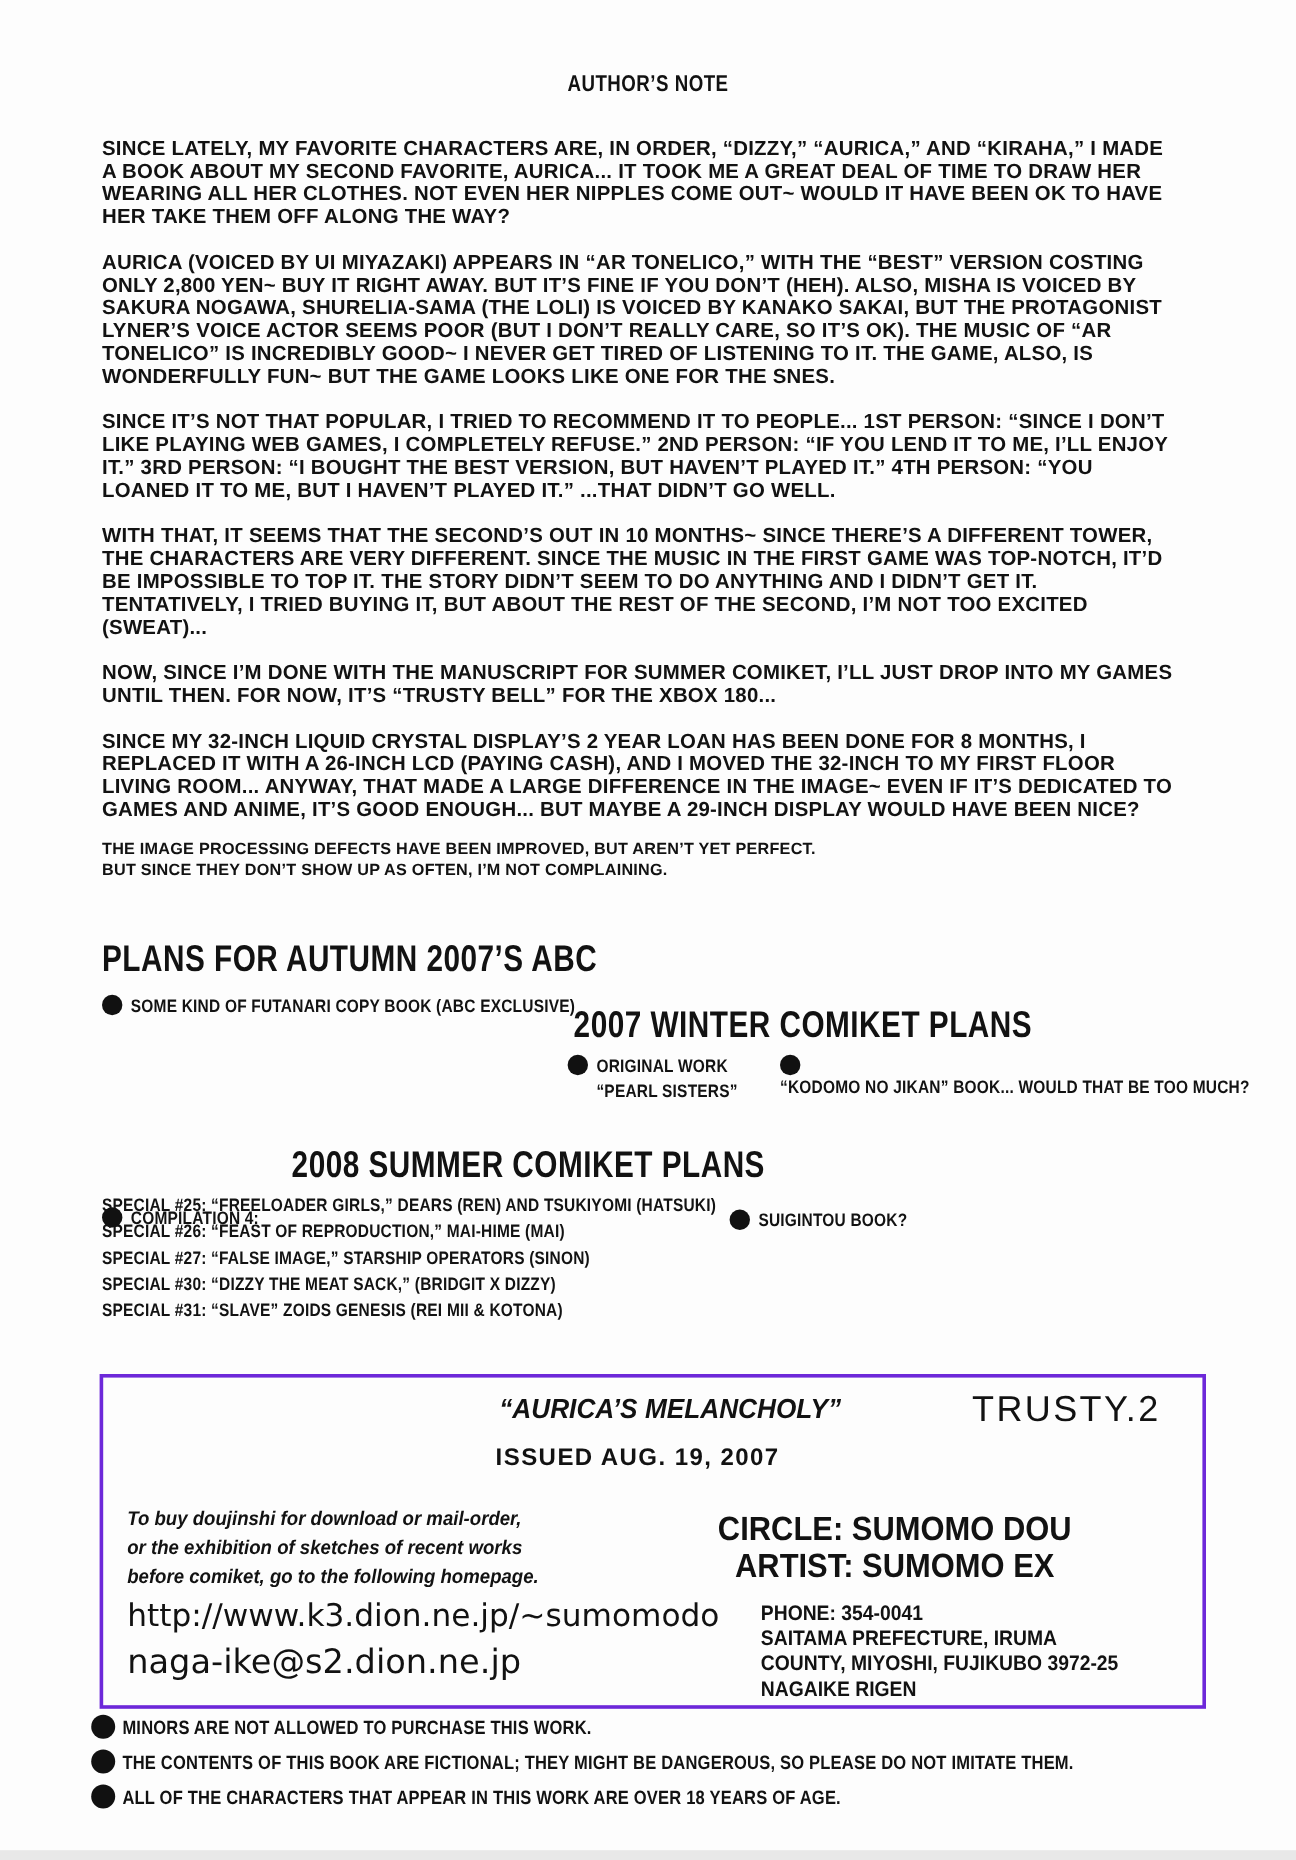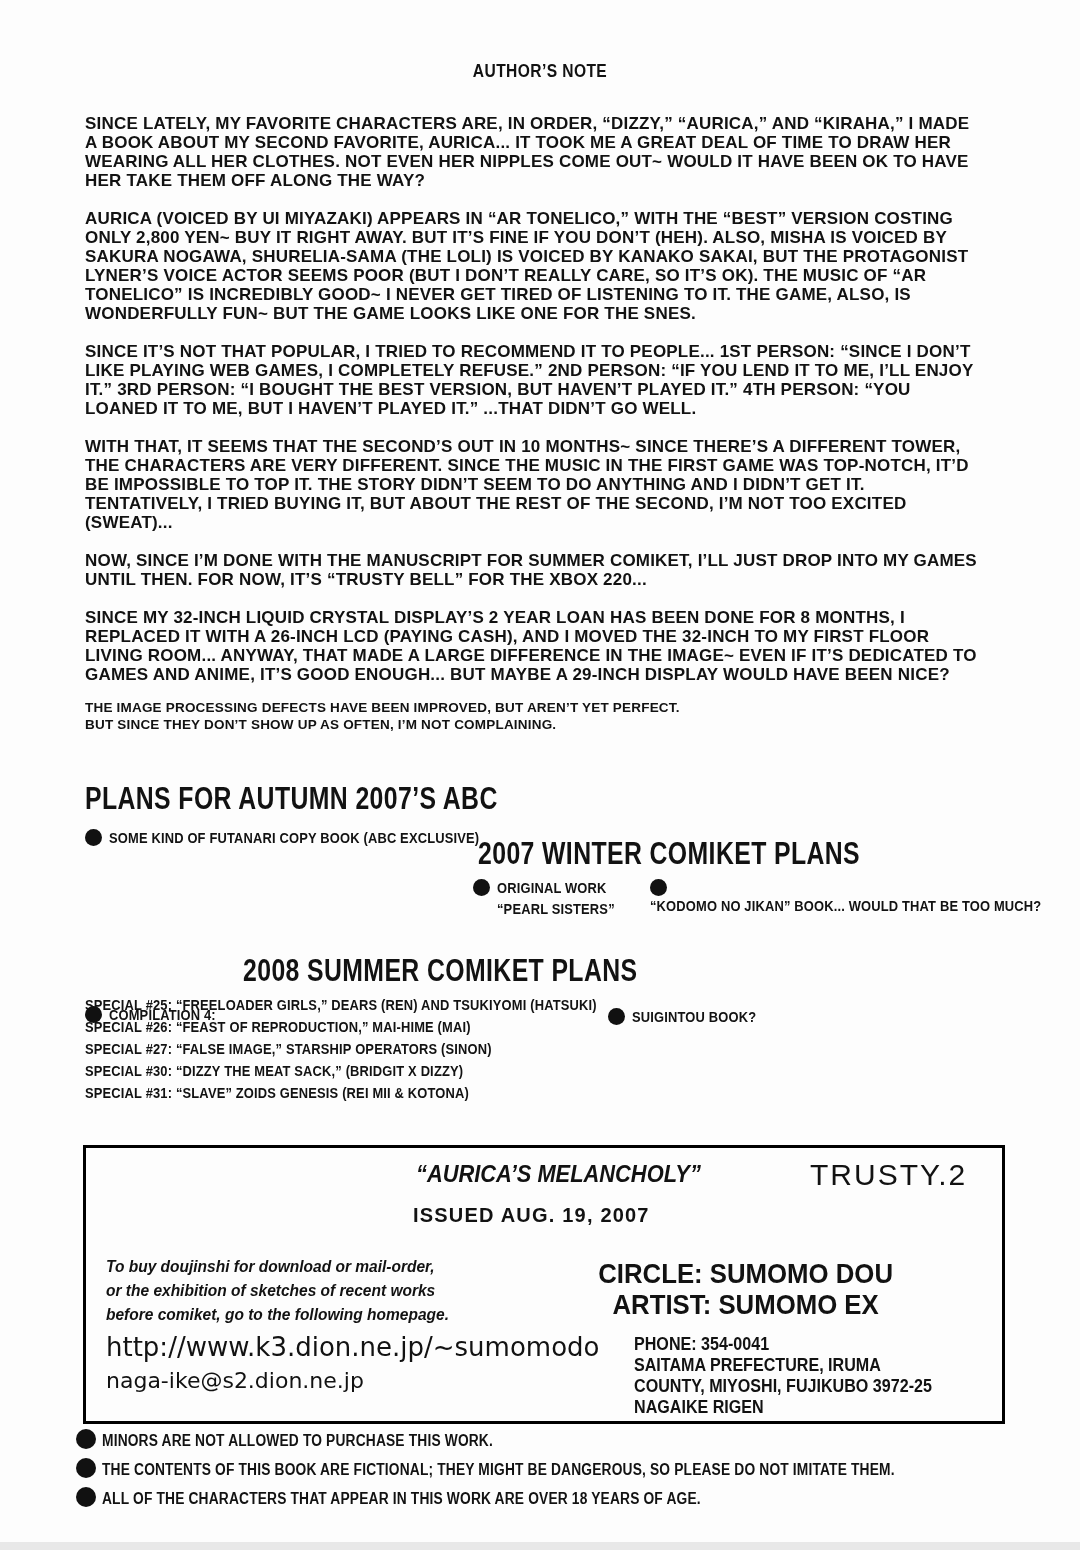--- a/index.html
+++ b/index.html
@@ -31,50 +31,50 @@
   }
   .dot {
     display:inline-block; width:17px; height:17px; background:#111;
     border-radius:50%; margin-right:7px; vertical-align:-3px;
   }
   .dot.big { width:20px; height:20px; margin-right:6px; vertical-align:-4px; }
   .indent2 { padding-left:24px; }
   .specials div { line-height:22px; }
   .info-box {
     left:83px; top:1145px; width:922px; height:279px;
-    border:3px solid #000000; background:#fdfdfd;
+    border:3px solid #6d28d9; background:#fdfdfd;
   }
   .book-title { left:330px; top:13px; font-size:23px; font-weight:700; font-style:italic; white-space:nowrap; transform:scaleX(.95); transform-origin:left top;}
   .edition { left:724px; top:10px; font-size:30px; font-weight:400; letter-spacing:2px; white-space:nowrap; }
   .issued { left:327px; top:56px; font-size:20px; font-weight:700; letter-spacing:1.2px; white-space:nowrap; }
   .hand-note { left:20px; top:106px; font-size:16.5px; line-height:24px; font-style:italic; font-weight:700; white-space:nowrap; transform:scaleX(.94); transform-origin:left top;}
   .circle-block { left:448px; top:110px; width:460px; text-align:center; font-size:28px; font-weight:700; line-height:31px; white-space:nowrap; transform:scaleX(.92); transform-origin:left top;}
   .mono-url { left:20px; top:184px; font-family:"DejaVu Sans", sans-serif; font-size:26px; white-space:nowrap; }
-  .mono-mail { left:20px; top:220px; font-family:"DejaVu Sans", sans-serif; font-size:22px; white-space:nowrap; }
+  .mono-mail { left:20px; top:220px; font-family:"DejaVu Sans", sans-serif; font-size:28px; white-space:nowrap; }
   .contact { left:548px; top:186px; font-size:17.5px; font-weight:700; line-height:21px; white-space:nowrap; transform:scaleX(.92); transform-origin:left top;}
   .disclaimers { left:76px; top:1429px; }
   .disclaimers > div { height:29px; }
   .disclaimers span.txt {
     display:inline-block; font-size:16px; font-weight:700; letter-spacing:.2px;
     white-space:nowrap; transform:scaleX(.86); transform-origin:left center; vertical-align:middle;
   }
 </style>
 </head>
 <body>
 
 <div class="page">
 
   <div class="abs note-title">AUTHOR’S NOTE</div>
 
   <div class="abs body-col">
     <p>SINCE LATELY, MY FAVORITE CHARACTERS ARE, IN ORDER, “DIZZY,” “AURICA,” AND “KIRAHA,” I MADE A BOOK ABOUT MY SECOND FAVORITE, AURICA... IT TOOK ME A GREAT DEAL OF TIME TO DRAW HER WEARING ALL HER CLOTHES. NOT EVEN HER NIPPLES COME OUT~ WOULD IT HAVE BEEN OK TO HAVE HER TAKE THEM OFF ALONG THE WAY?</p>
     <p>AURICA (VOICED BY UI MIYAZAKI) APPEARS IN “AR TONELICO,” WITH THE “BEST” VERSION COSTING ONLY 2,800 YEN~ BUY IT RIGHT AWAY. BUT IT’S FINE IF YOU DON’T (HEH). ALSO, MISHA IS VOICED BY SAKURA NOGAWA, SHURELIA-SAMA (THE LOLI) IS VOICED BY KANAKO SAKAI, BUT THE PROTAGONIST LYNER’S VOICE ACTOR SEEMS POOR (BUT I DON’T REALLY CARE, SO IT’S OK). THE MUSIC OF “AR TONELICO” IS INCREDIBLY GOOD~ I NEVER GET TIRED OF LISTENING TO IT. THE GAME, ALSO, IS WONDERFULLY FUN~ BUT THE GAME LOOKS LIKE ONE FOR THE SNES.</p>
     <p>SINCE IT’S NOT THAT POPULAR, I TRIED TO RECOMMEND IT TO PEOPLE... 1ST PERSON: “SINCE I DON’T LIKE PLAYING WEB GAMES, I COMPLETELY REFUSE.” 2ND PERSON: “IF YOU LEND IT TO ME, I’LL ENJOY IT.” 3RD PERSON: “I BOUGHT THE BEST VERSION, BUT HAVEN’T PLAYED IT.” 4TH PERSON: “YOU LOANED IT TO ME, BUT I HAVEN’T PLAYED IT.” ...THAT DIDN’T GO WELL.</p>
     <p>WITH THAT, IT SEEMS THAT THE SECOND’S OUT IN 10 MONTHS~ SINCE THERE’S A DIFFERENT TOWER, THE CHARACTERS ARE VERY DIFFERENT. SINCE THE MUSIC IN THE FIRST GAME WAS TOP-NOTCH, IT’D BE IMPOSSIBLE TO TOP IT. THE STORY DIDN’T SEEM TO DO ANYTHING AND I DIDN’T GET IT. TENTATIVELY, I TRIED BUYING IT, BUT ABOUT THE REST OF THE SECOND, I’M NOT TOO EXCITED (SWEAT)...</p>
-    <p>NOW, SINCE I’M DONE WITH THE MANUSCRIPT FOR SUMMER COMIKET, I’LL JUST DROP INTO MY GAMES UNTIL THEN. FOR NOW, IT’S “TRUSTY BELL” FOR THE XBOX 220...</p>
+    <p>NOW, SINCE I’M DONE WITH THE MANUSCRIPT FOR SUMMER COMIKET, I’LL JUST DROP INTO MY GAMES UNTIL THEN. FOR NOW, IT’S “TRUSTY BELL” FOR THE XBOX 180...</p>
     <p>SINCE MY 32-INCH LIQUID CRYSTAL DISPLAY’S 2 YEAR LOAN HAS BEEN DONE FOR 8 MONTHS, I REPLACED IT WITH A 26-INCH LCD (PAYING CASH), AND I MOVED THE 32-INCH TO MY FIRST FLOOR LIVING ROOM... ANYWAY, THAT MADE A LARGE DIFFERENCE IN THE IMAGE~ EVEN IF IT’S DEDICATED TO GAMES AND ANIME, IT’S GOOD ENOUGH... BUT MAYBE A 29-INCH DISPLAY WOULD HAVE BEEN NICE?</p>
     <div class="footnote">
       <div>THE IMAGE PROCESSING DEFECTS HAVE BEEN IMPROVED, BUT AREN’T YET PERFECT.</div>
       <div>BUT SINCE THEY DON’T SHOW UP AS OFTEN, I’M NOT COMPLAINING.</div>
     </div>
   </div>
 
   <div class="abs h-big" style="left:85px; top:781px;">PLANS FOR AUTUMN 2007’S ABC</div>
   <div class="abs" style="left:85px; top:829px;">
     <span class="dot"></span><span class="small-caps" style="display:inline-block;">SOME KIND OF FUTANARI COPY BOOK (ABC EXCLUSIVE)</span>

